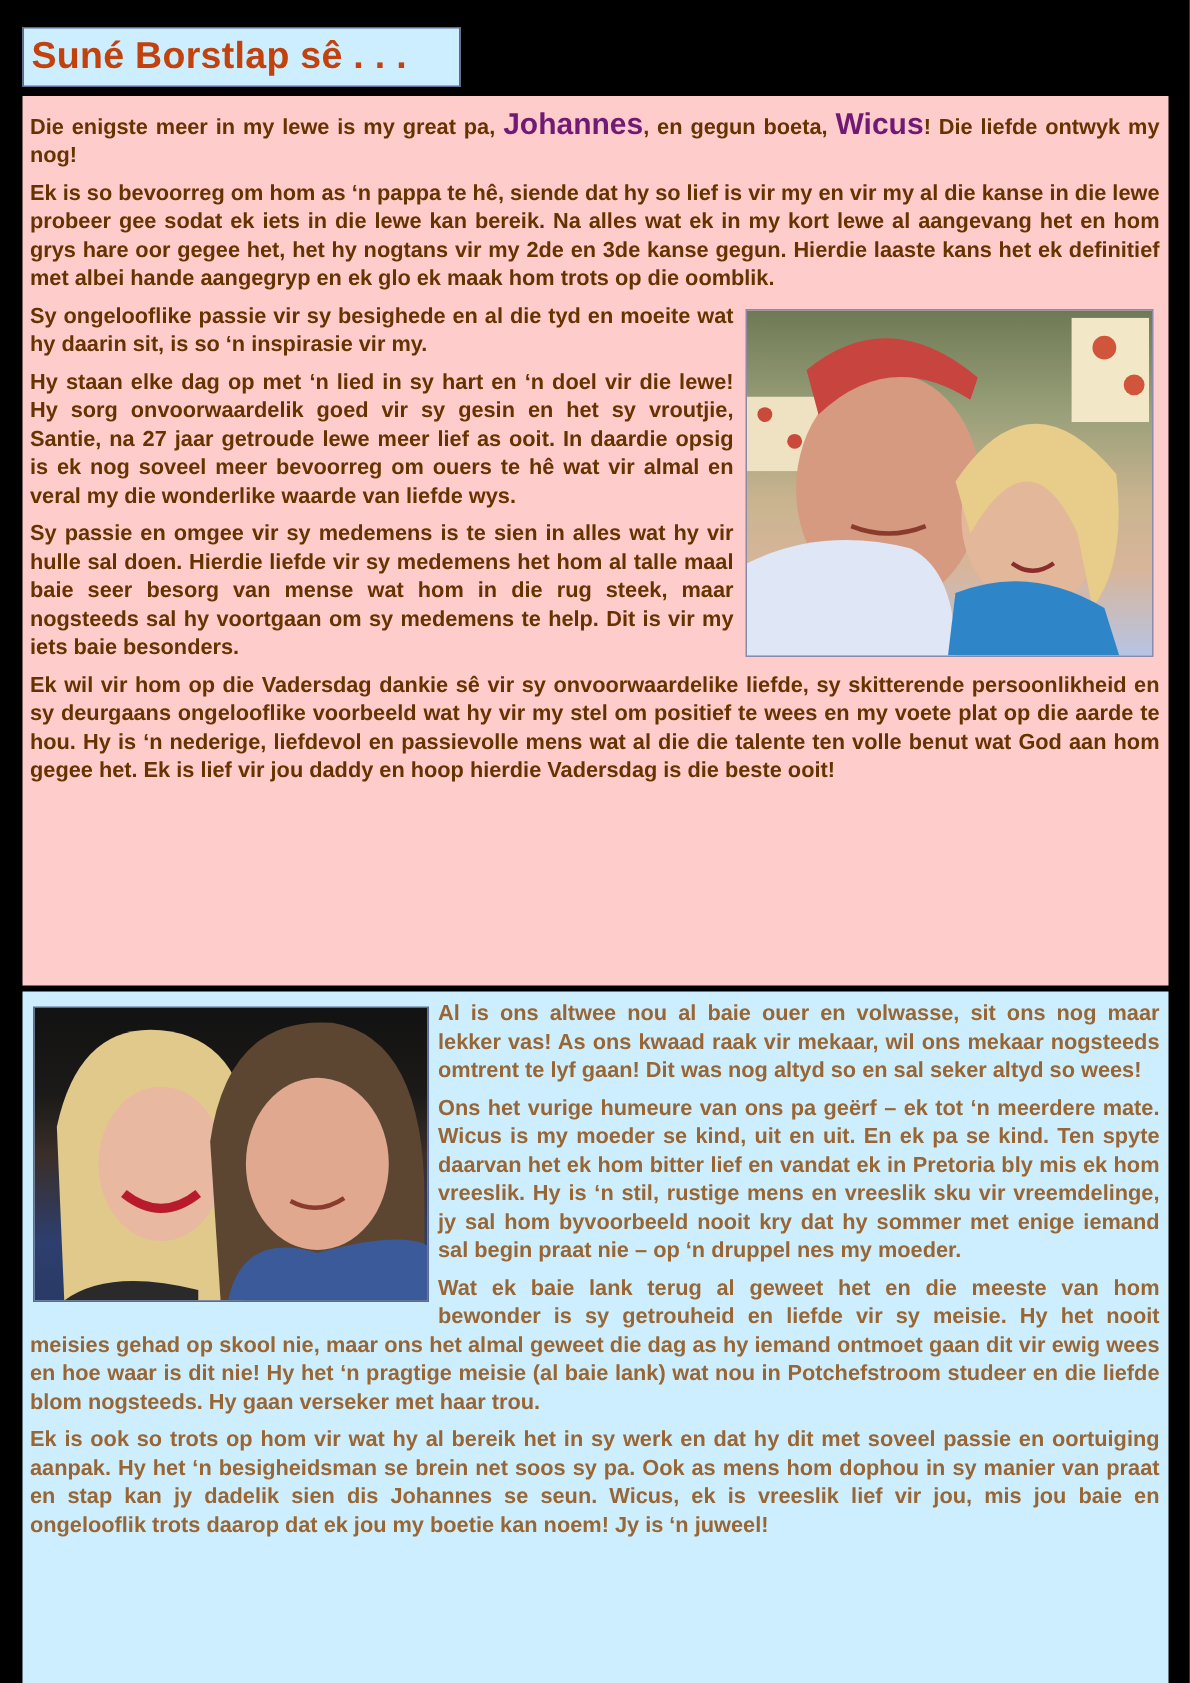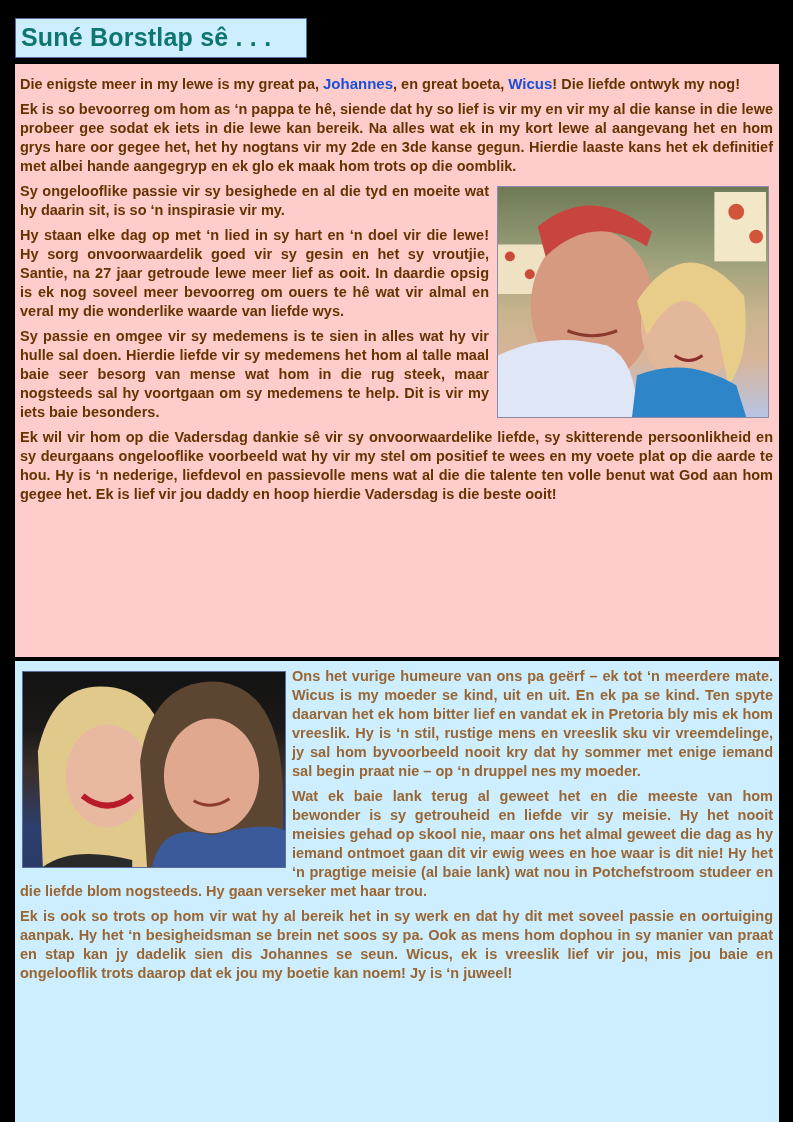--- a/index.html
+++ b/index.html
@@ -22,21 +22,21 @@
       height: 40px;
       background: #cceeff;
       border: 1px solid #5a6a9a;
       box-sizing: border-box;
       padding: 4px 0 0 5px;
     }
     .title-box h1 {
       margin: 0;
       font-size: 25px;
       font-weight: bold;
-      color: #0f766e;
+      color: #c2410c;
       letter-spacing: 0.2px;
     }
     .panel {
       position: absolute;
       left: 15px;
       width: 764px;
       box-sizing: border-box;
       padding: 6px 6px 0 5px;
       font-weight: bold;
       font-size: 14.5px;
@@ -52,22 +52,22 @@
       background: #ffcccc;
       color: #663300;
     }
     .panel-blue {
       top: 661px;
       height: 461px;
       background: #cceeff;
       color: #996633;
     }
     .green-name {
-      color: #1d4ed8;
-      font-size: 15px;
+      color: #701a75;
+      font-size: 20px;
       font-weight: bold;
     }
     .photo {
       box-sizing: border-box;
       overflow: hidden;
       position: relative;
     }
     .photo-right {
       float: right;
       width: 272px;
@@ -94,21 +94,21 @@
     .p-first { margin-top: 4px !important; }
   </style>
 </head>
 <body>
 
 <div class="title-box">
   <h1>Suné Borstlap sê . . .</h1>
 </div>
 
 <section class="panel panel-pink">
-  <p class="p-first"><span>Die enigste meer in my lewe is my great pa, </span><span class="green-name">Johannes</span><span>, en great boeta, </span><span class="green-name">Wicus</span><span>! Die liefde ontwyk my nog!</span></p>
+  <p class="p-first"><span>Die enigste meer in my lewe is my great pa, </span><span class="green-name">Johannes</span><span>, en gegun boeta, </span><span class="green-name">Wicus</span><span>! Die liefde ontwyk my nog!</span></p>
   <p>Ek is so bevoorreg om hom as ‘n pappa te hê, siende dat hy so lief is vir my en vir my al die kanse in die lewe probeer gee sodat ek iets in die lewe kan bereik.  Na alles wat ek in my kort lewe al aangevang het en hom grys hare oor gegee het, het hy nogtans vir my 2de en 3de kanse gegun.  Hierdie laaste kans het ek definitief met albei hande aangegryp en ek glo ek maak hom trots op die oomblik.</p>
 
   <div class="photo photo-right">
     <svg viewBox="0 0 272 232" preserveAspectRatio="none">
       <rect x="218" y="5" width="52" height="70" fill="#f2e8c8"></rect>
       <circle cx="240" cy="25" r="8" fill="#d0553a"></circle>
       <circle cx="260" cy="50" r="7" fill="#d0553a"></circle>
       <rect x="0" y="58" width="50" height="50" fill="#efe2c2"></rect>
       <circle cx="12" cy="70" r="5" fill="#c94a3a"></circle>
       <circle cx="32" cy="88" r="5" fill="#c94a3a"></circle>
@@ -136,16 +136,17 @@
       <ellipse cx="85" cy="105" rx="42" ry="52" fill="#e8b8a0"></ellipse>
       <path d="M60 125 Q85 145 110 125" stroke="#b81c2c" stroke-width="6" fill="none"></path>
       <path d="M125 197 L118 90 Q130 5 200 10 Q262 20 262 130 L262 197 Z" fill="#5c4632"></path>
       <ellipse cx="190" cy="105" rx="48" ry="58" fill="#e0a88e"></ellipse>
       <path d="M130 197 Q140 150 190 165 Q245 150 264 160 L264 197 Z" fill="#3b5a9a"></path>
       <path d="M172 130 Q190 140 208 128" stroke="#8a3b2d" stroke-width="3" fill="none"></path>
       <path d="M20 197 Q50 175 110 190 L110 197 Z" fill="#2a2a2a"></path>
     </svg>
   </div>
 
+  <p>Al is ons altwee nou al baie ouer en volwasse, sit ons nog maar lekker vas!  As ons kwaad raak vir mekaar, wil ons mekaar nogsteeds omtrent te lyf gaan!  Dit was nog altyd so en sal seker altyd so wees!</p>
   <p>Ons het vurige humeure van ons pa geërf – ek tot ‘n meerdere mate. Wicus is my moeder se kind, uit en uit.  En ek pa se kind.  Ten spyte daarvan het ek hom bitter lief en vandat ek in Pretoria bly mis ek hom vreeslik. Hy is ‘n stil, rustige mens en vreeslik sku vir vreemdelinge, jy sal hom byvoorbeeld nooit kry dat hy sommer met enige iemand sal begin praat nie – op ‘n druppel nes my moeder.</p>
   <p>Wat ek baie lank terug al geweet het en die meeste van hom bewonder is sy getrouheid en liefde vir sy meisie.  Hy het nooit meisies gehad op skool nie, maar ons het almal geweet die dag as hy iemand ontmoet gaan dit vir ewig wees en hoe waar is dit nie!  Hy het ‘n pragtige meisie (al baie lank) wat nou in Potchefstroom studeer en die liefde blom nogsteeds.  Hy gaan verseker met haar trou.</p>
   <p>Ek is ook so trots op hom vir wat hy al bereik het in sy werk en dat hy dit met soveel passie en oortuiging aanpak.  Hy het ‘n besigheidsman se brein net soos sy pa.  Ook as mens hom dophou in sy manier van praat en stap kan jy dadelik sien dis Johannes se seun.  Wicus, ek is vreeslik lief vir jou, mis jou baie en ongelooflik trots daarop dat ek jou my boetie kan noem!  Jy is ‘n juweel!</p>
 </section>
 
 </body></html>

